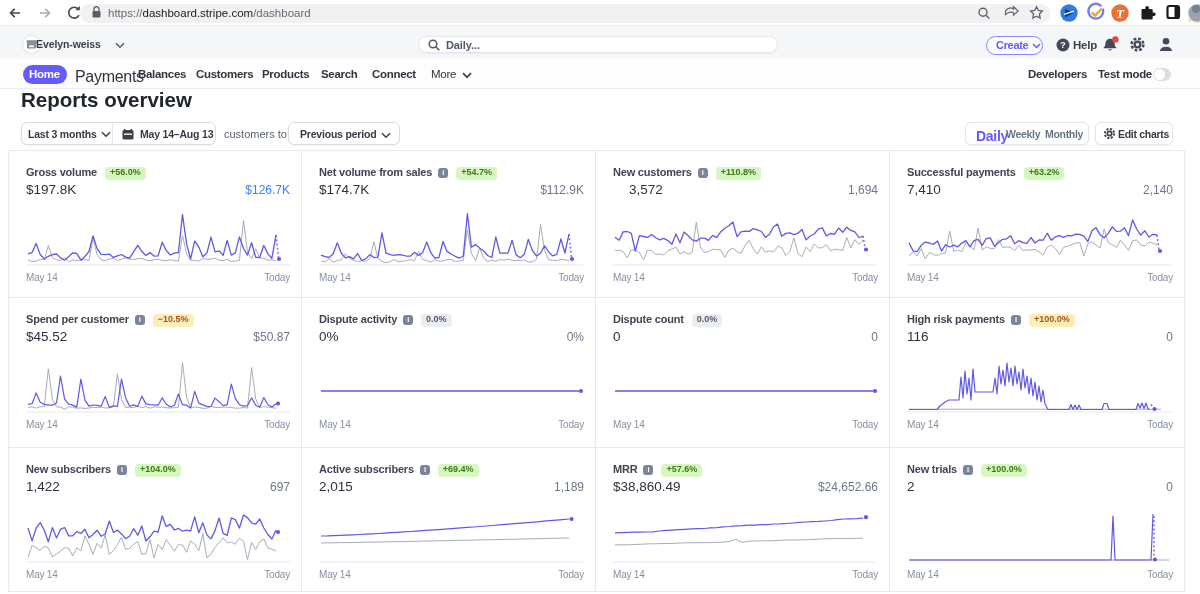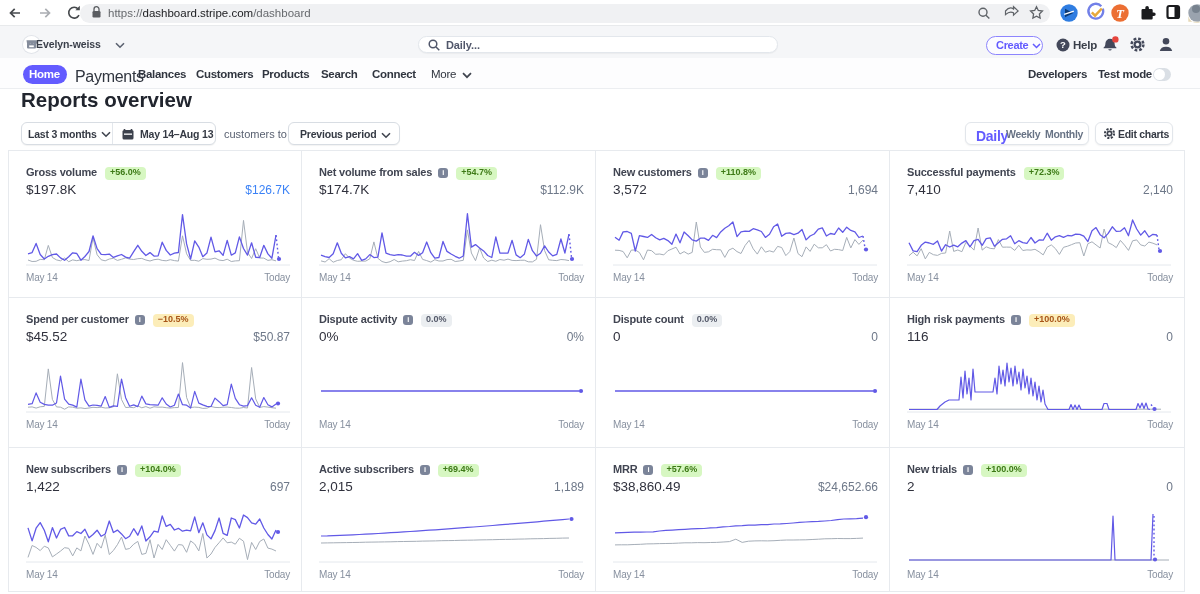--- a/index.html
+++ b/index.html
@@ -163,36 +163,36 @@
         <polyline fill="none" stroke="#6159e6" stroke-width="1.3" stroke-linejoin="round" points="2.0,46.1 6.1,47.6 10.1,48.5 14.2,44.7 18.3,33.8 22.3,44.3 26.4,48.9 30.5,47.7 34.5,49.8 38.6,44.7 42.7,51.3 46.7,49.9 50.8,45.6 54.9,48.6 58.9,48.1 63.0,23.8 67.0,44.2 71.1,45.6 75.2,46.4 79.2,45.6 83.3,46.0 87.4,47.2 91.4,47.2 95.5,43.3 99.6,46.4 103.6,43.8 107.7,33.0 111.8,43.7 115.8,49.1 119.9,48.5 124.0,32.5 128.0,42.4 132.1,45.0 136.2,47.3 140.2,49.2 144.3,47.0 148.4,4.7 152.4,38.1 156.5,35.6 160.6,38.9 164.6,41.9 168.7,46.5 172.8,48.5 176.8,28.0 180.9,44.1 185.0,44.2 189.0,44.0 193.1,31.3 197.1,45.9 201.2,48.7 205.3,45.3 209.3,30.4 213.4,41.7 217.5,47.0 221.5,44.3 225.6,36.9 229.7,43.0 233.7,46.9 237.8,45.4 241.9,30.0 245.9,44.0 250.0,25.2"></polyline>
         <polyline fill="none" stroke="#6159e6" stroke-width="1.4" stroke-dasharray="1.8,2.4" points="250.0,25.2 252.5,48.5"></polyline>
         <circle cx="253.0" cy="50.0" r="2.1" fill="#6159e6"></circle>
       </svg>
     </div>
 <div style="position:absolute;left:18px;top:122px;font-size:10px;letter-spacing:-.2px;color:#87909f">May 14</div>
 <div style="position:absolute;right:11px;top:122px;font-size:10px;letter-spacing:-.2px;color:#87909f">Today</div>
 </div>
 <div style="position:absolute;left:595px;top:150px;width:294px;height:147px">
 <div style="position:absolute;left:18px;top:15.5px;font-size:11px;font-weight:700;letter-spacing:-.2px;color:#414552;white-space:nowrap">New customers<span style="display:inline-block;width:10px;height:10px;background:#7b8499;border-radius:3px;color:#fff;font-size:7.5px;font-weight:700;text-align:center;line-height:10px;margin-left:6px;vertical-align:1px">i</span><span style="margin-left:8px;background:#d7f7c2;color:#3d7a16;font-size:9px;font-weight:700;letter-spacing:0;padding:1.5px 5px 2px;border-radius:4px;line-height:9.5px;vertical-align:.5px;display:inline-block">+110.8%</span></div>
-<div style="position:absolute;left:18px;top:32px;font-size:13.5px;color:#30313d">3,572</div>
+<div style="position:absolute;left:34px;top:32px;font-size:13.5px;color:#30313d">3,572</div>
 <div style="position:absolute;right:11px;top:32.5px;font-size:12px;color:#6e7889">1,694</div>
 <div style="position:absolute;left:18px;top:59px;width:270px;height:64px">
       <svg width="270" height="64" viewBox="0 0 270 64" style="position:absolute;left:0;top:0">
         <line x1="0" y1="56" x2="264" y2="56" stroke="#e4e8ed" stroke-width="1"></line>
         <polyline fill="none" stroke="#a6aeb8" stroke-width="1" stroke-linejoin="round" points="2.0,41.2 6.1,41.4 10.1,42.5 14.2,48.8 18.3,41.1 22.3,41.0 26.4,43.5 30.5,50.8 34.5,41.0 38.6,41.7 42.7,45.3 46.7,45.0 50.8,45.9 54.9,41.7 58.9,40.0 63.0,38.2 67.0,45.0 71.1,42.6 75.2,45.1 79.2,43.4 83.3,13.0 87.4,38.0 91.4,43.4 95.5,42.8 99.6,40.3 103.6,40.7 107.7,40.8 111.8,48.4 115.8,41.1 119.9,39.2 124.0,42.6 128.0,44.5 132.1,36.5 136.2,31.3 140.2,39.8 144.3,45.1 148.4,37.8 152.4,43.2 156.5,41.8 160.6,43.1 164.6,37.4 168.7,38.5 172.8,46.6 176.8,42.6 180.9,29.0 185.0,44.6 189.0,47.7 193.1,37.9 197.1,42.4 201.2,35.2 205.3,38.8 209.3,38.8 213.4,35.7 217.5,42.0 221.5,40.3 225.6,40.6 229.7,41.5 233.7,28.4 237.8,38.9 241.9,30.6 245.9,35.4 250.0,31.0"></polyline>
         <polyline fill="none" stroke="#6159e6" stroke-width="1.3" stroke-linejoin="round" points="2.0,28.3 6.1,31.2 10.1,22.9 14.2,22.5 18.3,24.4 22.3,42.0 26.4,26.7 30.5,27.5 34.5,28.4 38.6,25.4 42.7,28.7 46.7,30.9 50.8,29.4 54.9,31.6 58.9,35.2 63.0,25.1 67.0,33.8 71.1,23.0 75.2,26.8 79.2,30.9 83.3,32.1 87.4,29.2 91.4,29.1 95.5,31.4 99.6,26.3 103.6,28.6 107.7,22.9 111.8,19.3 115.8,16.8 119.9,13.0 124.0,27.7 128.0,22.8 132.1,22.2 136.2,22.4 140.2,19.7 144.3,20.9 148.4,22.5 152.4,28.4 156.5,25.3 160.6,17.7 164.6,15.0 168.7,27.3 172.8,24.4 176.8,23.9 180.9,25.6 185.0,24.2 189.0,20.5 193.1,30.9 197.1,27.0 201.2,25.0 205.3,20.1 209.3,18.9 213.4,27.0 217.5,24.5 221.5,25.3 225.6,19.0 229.7,23.3 233.7,18.2 237.8,21.4 241.9,22.8 245.9,28.5 250.0,27.0"></polyline>
         <polyline fill="none" stroke="#6159e6" stroke-width="1.4" stroke-dasharray="1.8,2.4" points="250.0,27.0 252.0,39.0"></polyline>
         <circle cx="253.0" cy="40.5" r="2.1" fill="#6159e6"></circle>
       </svg>
     </div>
 <div style="position:absolute;left:18px;top:122px;font-size:10px;letter-spacing:-.2px;color:#87909f">May 14</div>
 <div style="position:absolute;right:11px;top:122px;font-size:10px;letter-spacing:-.2px;color:#87909f">Today</div>
 </div>
 <div style="position:absolute;left:889px;top:150px;width:295px;height:147px">
-<div style="position:absolute;left:18px;top:15.5px;font-size:11px;font-weight:700;letter-spacing:-.2px;color:#414552;white-space:nowrap">Successful payments<span style="margin-left:8px;background:#d7f7c2;color:#3d7a16;font-size:9px;font-weight:700;letter-spacing:0;padding:1.5px 5px 2px;border-radius:4px;line-height:9.5px;vertical-align:.5px;display:inline-block">+72.3%</span></div>
+<div style="position:absolute;left:18px;top:15.5px;font-size:11px;font-weight:700;letter-spacing:-.2px;color:#414552;white-space:nowrap">Successful payments<span style="margin-left:8px;background:#d7f7c2;color:#3d7a16;font-size:9px;font-weight:700;letter-spacing:0;padding:1.5px 5px 2px;border-radius:4px;line-height:9.5px;vertical-align:.5px;display:inline-block">+63.2%</span></div>
 <div style="position:absolute;left:18px;top:32px;font-size:13.5px;color:#30313d">7,410</div>
 <div style="position:absolute;right:11px;top:32.5px;font-size:12px;color:#6e7889">2,140</div>
 <div style="position:absolute;left:18px;top:59px;width:270px;height:64px">
       <svg width="270" height="64" viewBox="0 0 270 64" style="position:absolute;left:0;top:0">
         <line x1="0" y1="56" x2="264" y2="56" stroke="#e4e8ed" stroke-width="1"></line>
         <polyline fill="none" stroke="#a6aeb8" stroke-width="1" stroke-linejoin="round" points="2.0,46.7 6.1,43.2 10.1,46.9 14.2,39.7 18.3,49.9 22.3,43.4 26.4,45.7 30.5,46.4 34.5,44.4 38.6,44.0 42.7,22.0 46.7,42.4 50.8,41.0 54.9,42.7 58.9,33.3 63.0,37.0 67.0,41.1 71.1,19.0 75.2,41.1 79.2,37.8 83.3,39.4 87.4,39.8 91.4,30.6 95.5,38.2 99.6,38.1 103.6,38.2 107.7,41.4 111.8,36.3 115.8,41.5 119.9,40.9 124.0,41.1 128.0,40.3 132.1,42.8 136.2,45.9 140.2,38.2 144.3,35.9 148.4,39.6 152.4,45.4 156.5,38.3 160.6,37.2 164.6,35.6 168.7,34.0 172.8,33.7 176.8,47.0 180.9,34.7 185.0,32.8 189.0,35.9 193.1,39.0 197.1,20.0 201.2,33.7 205.3,35.7 209.3,38.6 213.4,31.4 217.5,36.1 221.5,41.4 225.6,31.8 229.7,30.9 233.7,35.9 237.8,37.0 241.9,33.1 245.9,34.2 250.0,35.9"></polyline>
         <polyline fill="none" stroke="#6159e6" stroke-width="1.3" stroke-linejoin="round" points="2.0,33.8 6.1,41.9 10.1,42.7 14.2,36.3 18.3,33.1 22.3,34.0 26.4,35.3 30.5,31.9 34.5,42.1 38.6,35.7 42.7,38.0 46.7,36.2 50.8,37.8 54.9,34.1 58.9,31.6 63.0,37.8 67.0,31.7 71.1,30.3 75.2,36.3 79.2,29.6 83.3,28.9 87.4,37.2 91.4,33.7 95.5,30.3 99.6,29.8 103.6,26.8 107.7,34.7 111.8,31.7 115.8,33.7 119.9,34.4 124.0,28.5 128.0,34.0 132.1,31.0 136.2,31.2 140.2,24.2 144.3,31.2 148.4,27.8 152.4,26.7 156.5,28.4 160.6,26.5 164.6,26.8 168.7,25.1 172.8,25.3 176.8,27.2 180.9,32.6 185.0,21.7 189.0,18.6 193.1,25.7 197.1,28.7 201.2,24.4 205.3,17.8 209.3,22.4 213.4,22.2 217.5,18.8 221.5,26.7 225.6,11.0 229.7,20.0 233.7,26.1 237.8,21.8 241.9,28.0 245.9,25.3 250.0,26.0"></polyline>
         <polyline fill="none" stroke="#6159e6" stroke-width="1.4" stroke-dasharray="1.8,2.4" points="250.0,26.0 252.0,40.5"></polyline>
         <circle cx="253.0" cy="42.0" r="2.1" fill="#6159e6"></circle>
       </svg>

